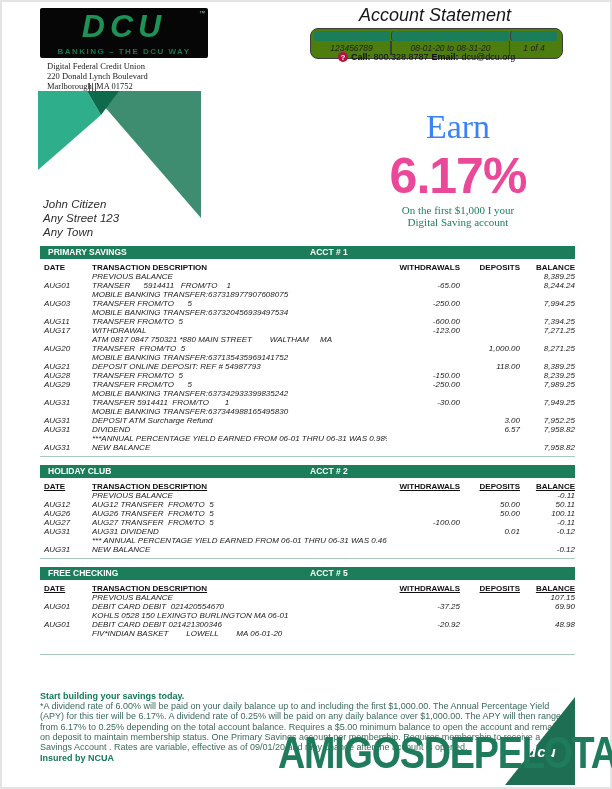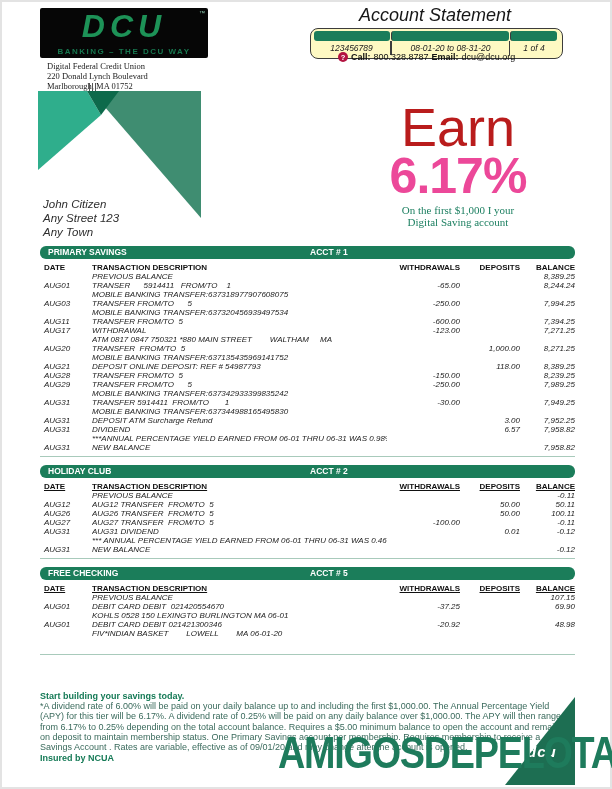--- a/index.html
+++ b/index.html
@@ -14,43 +14,43 @@
   .logo .tagline{position:absolute;left:0;right:0;bottom:2px;text-align:center;font-weight:700;
                  font-size:8px;color:#17774f;letter-spacing:1.5px;}
   .addr{position:absolute;left:47px;top:61px;font-family:"Liberation Serif",serif;font-size:8.5px;
         line-height:10px;color:#1c1c1c;}
   .minibars{position:absolute;left:89px;top:83px;width:10px;height:10px;display:flex;gap:2px;}
   .minibars i{width:1px;background:#555;}
 
   .stmt-title{position:absolute;left:310px;top:5px;width:250px;text-align:center;font-style:italic;
               font-size:18px;color:#171717;}
   .info-table{position:absolute;left:310px;top:28px;width:247px;height:27px;border:1.5px solid #3c3c3c;
-              border-radius:8px;background:#fef9c3;overflow:hidden;display:grid;
+              border-radius:8px;background:#4d7c0f;overflow:hidden;display:grid;
               grid-template-columns:78px 119px 48px;grid-template-rows:11px 14px;padding:1px 2px;}
   .info-table .hcell{background:#1b7d5a;border-radius:3px;margin:1px 1px 0 1px;}
   .info-table .vcell{border-right:1px solid #3c3c3c;display:flex;align-items:center;justify-content:center;
                      font-style:italic;font-size:8.5px;color:#222;}
   .info-table .vcell:last-child{border-right:none;}
   .info-table .hcell.c2,.info-table .vcell.c2{border-left:1px solid #3c3c3c;margin-left:0;}
   .contact{position:absolute;left:338px;top:52px;font-size:9px;color:#111;display:flex;align-items:center;gap:3px;}
   .help-dot{display:inline-flex;width:10px;height:10px;border-radius:50%;background:#b31340;color:#fff;
             font-size:7.5px;font-weight:700;align-items:center;justify-content:center;}
   .contact b{font-weight:700;}
 
   
   .ribbon{position:absolute;left:35px;top:90px;}
   .recipient{position:absolute;left:43px;top:197px;font-style:italic;font-size:11.5px;line-height:14px;color:#2e2e2e;}
   .promo{position:absolute;left:348px;top:104px;width:220px;text-align:center;}
-  .promo .earn{font-family:Liberation Sans, sans-serif;font-size:54px;line-height:46px;color:#b91c1c;}
+  .promo .earn{font-family:Liberation Serif, serif;font-size:34px;line-height:46px;color:#3b82f6;}
   .promo .rate{font-weight:700;font-size:50px;line-height:52px;letter-spacing:-1px;color:#ec4899;}
   .promo .cap{font-family:"Liberation Serif",serif;font-size:11px;line-height:12px;color:#1e8062;margin-top:2px;}
 
   
   .accounts{position:absolute;left:40px;top:244px;width:535px;}
-  .acct-bar{position:relative;height:13px;background:#1b7d5a;border-radius:6px;color:#fff;
+  .acct-bar{position:relative;height:13px;background:#1b7d5a;border-radius:0;color:#fff;
             font-size:8.5px;font-weight:700;line-height:13px;padding-left:8px;box-sizing:border-box;margin-top:2px;}
   .acct-bar .acct-no{position:absolute;left:270px;top:0;}
   .thead,.trow{display:grid;grid-template-columns:52px 295px 73px 60px 55px;}
   .thead{margin-top:4px;font-weight:700;font-size:8px;line-height:9px;color:#111;}
   .thead.underline .c{text-decoration:underline;}
   .trow{font-size:8px;line-height:9px;color:#222;}
   .trow .c{font-style:italic;}
   .c.date{padding-left:4px;}
   .c.desc{white-space:pre;overflow:hidden;}
   .c.num{text-align:right;}

